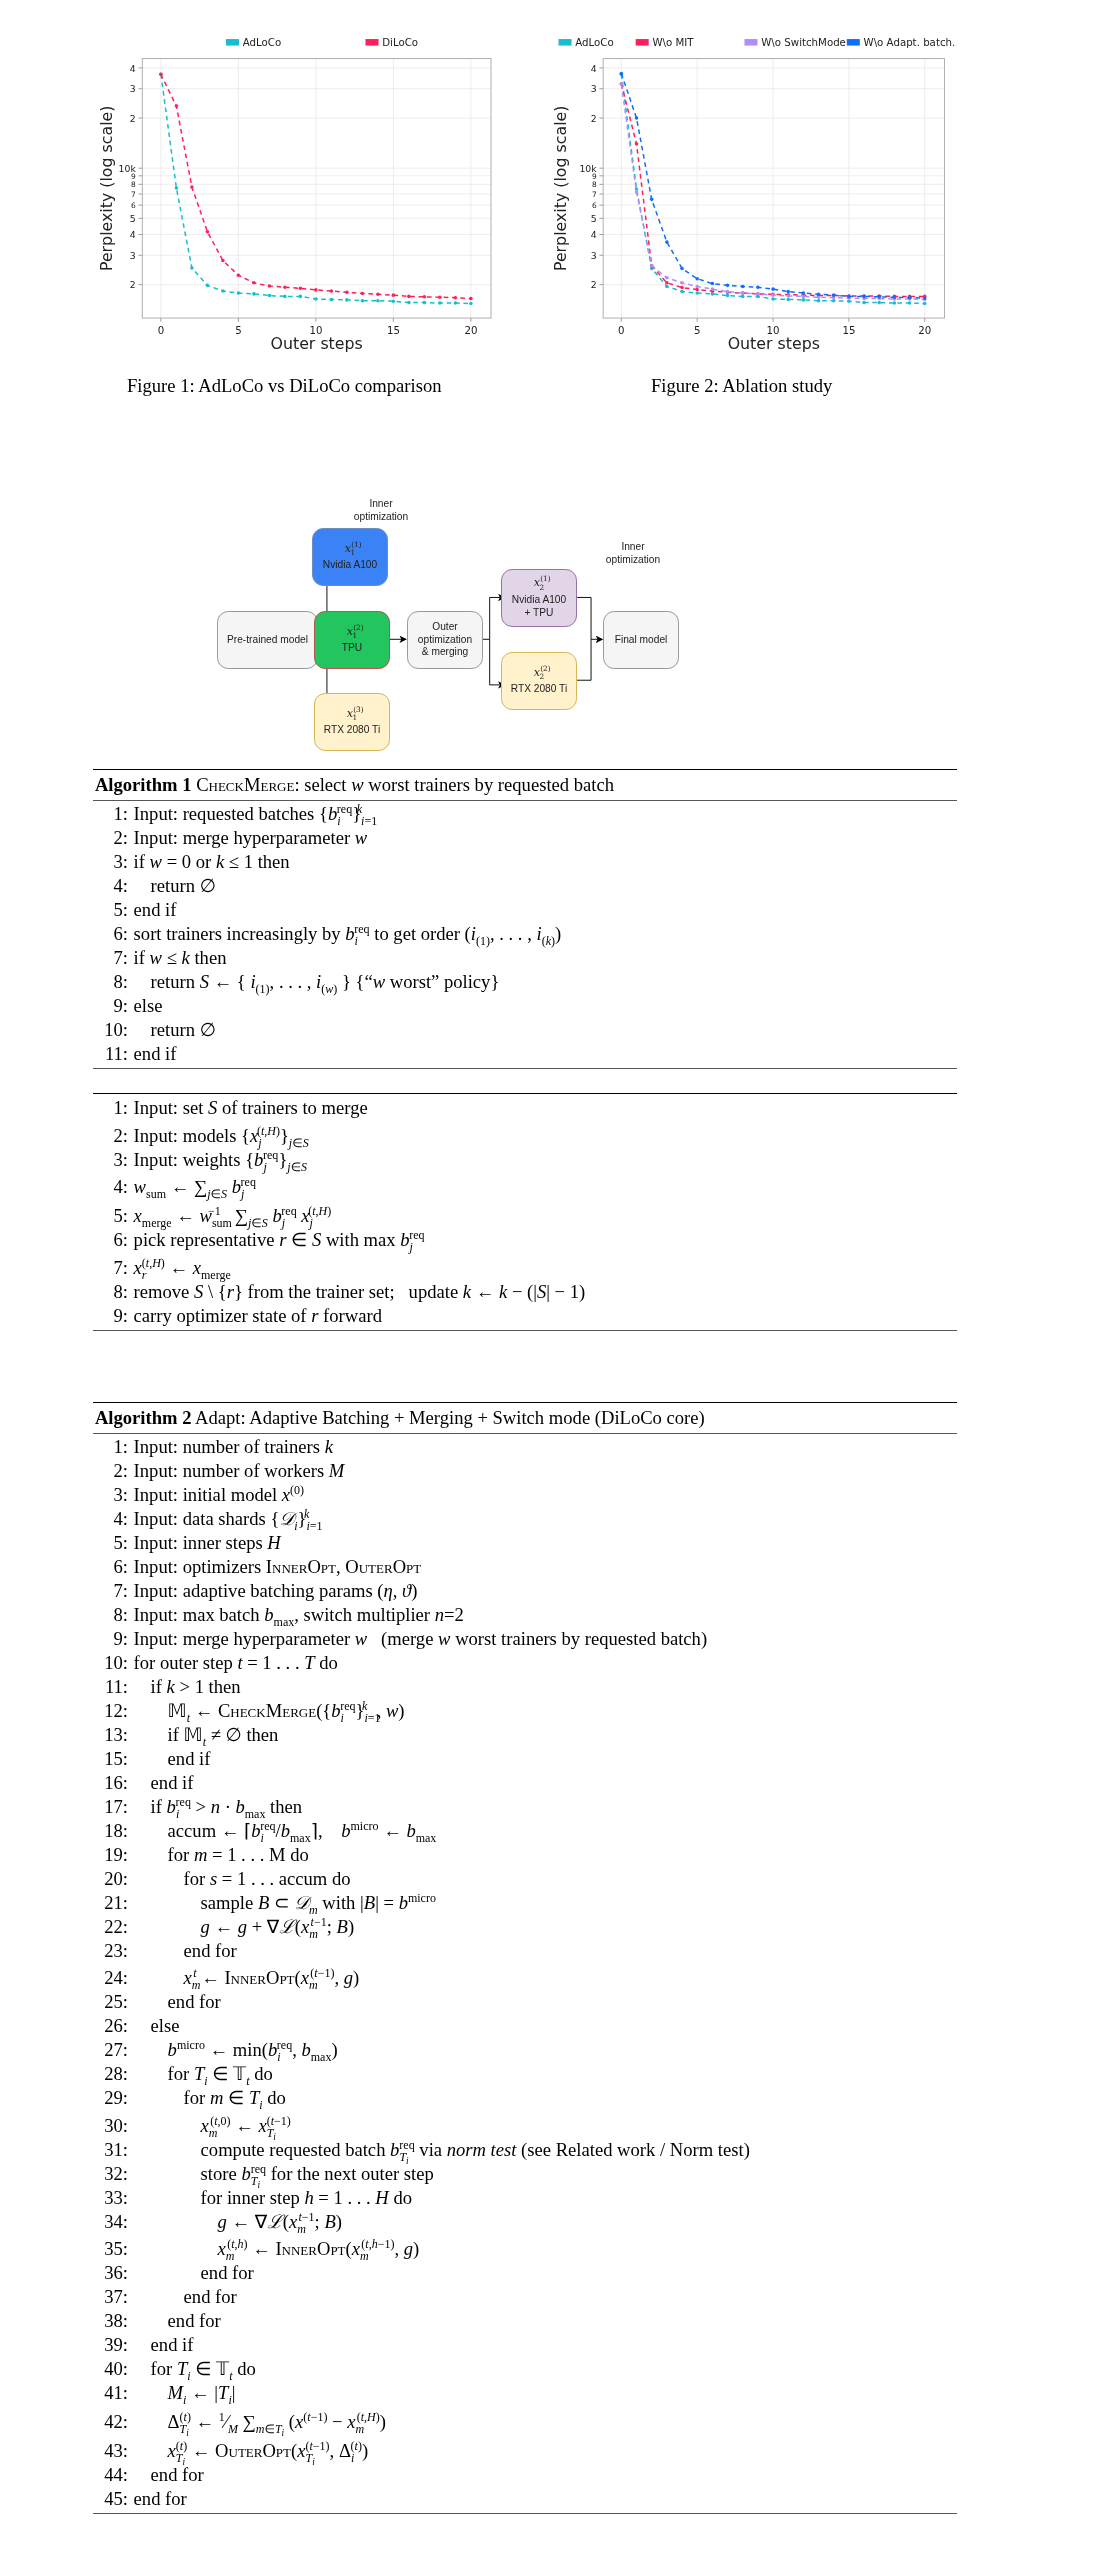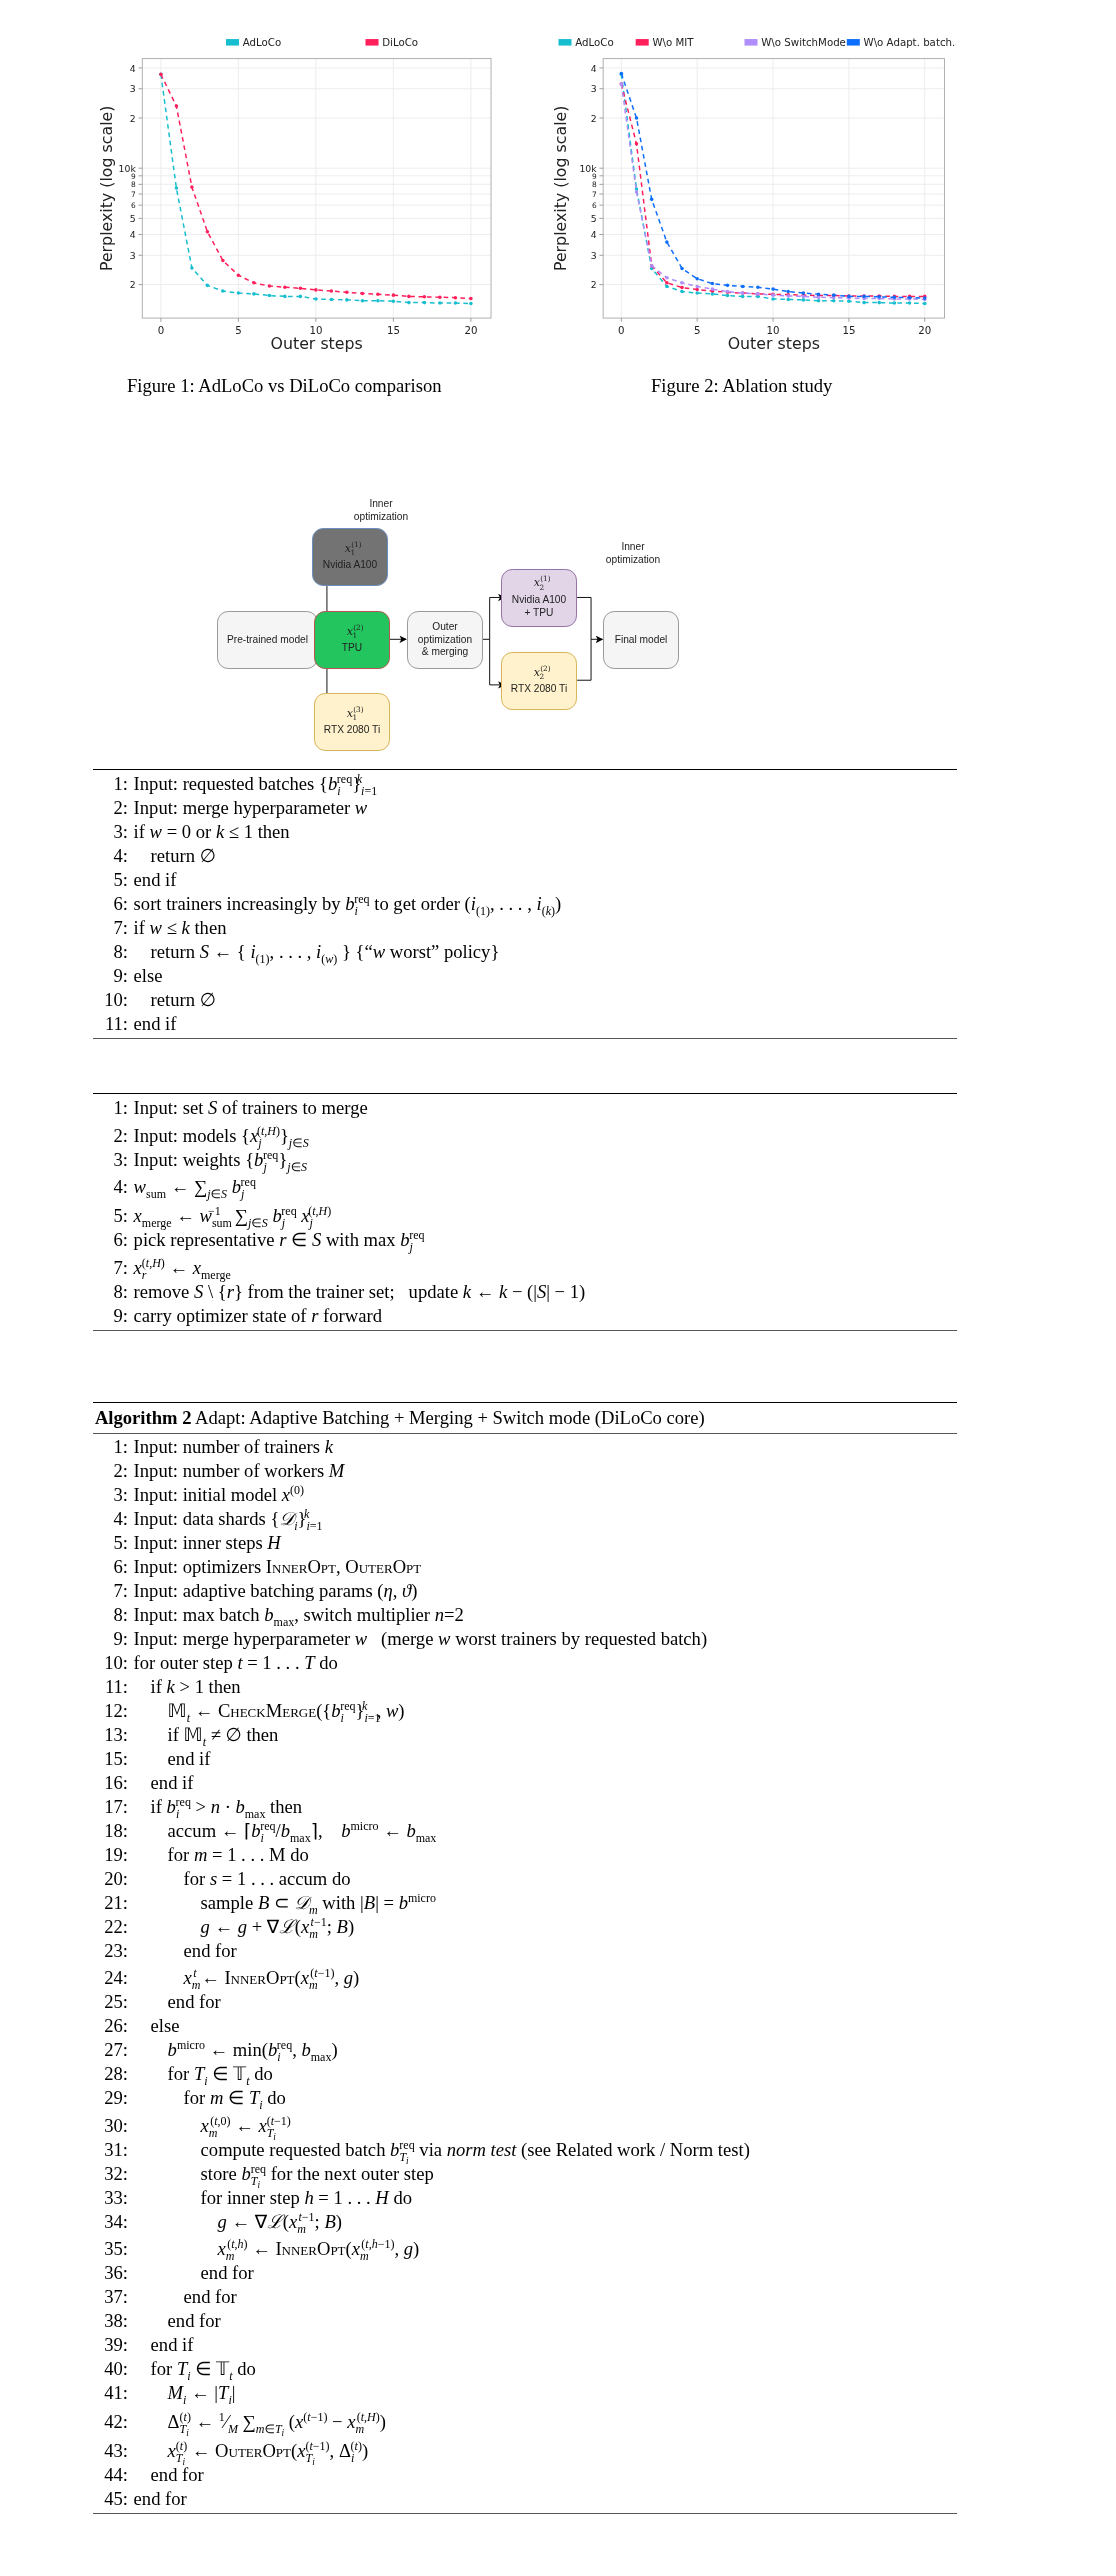--- a/index.html
+++ b/index.html
@@ -350,21 +350,21 @@
   </div>
   <div class="diag-label" style="left:596px;top:57px;width:74px;">
     <div>Inner</div>
       <div>optimization</div>
   </div>
 
   <div class="node" style="left:217px;top:127px;width:101px;height:58px;background:#f5f5f5;border:0.9px solid #999;">
     <span>Pre-trained model</span>
   </div>
 
-  <div class="node" style="left:311px;top:44px;width:74px;height:58px;left:312px;background:#737373;border:0.9px solid #6c8ebf;width:76px;">
+  <div class="node" style="left:311px;top:44px;width:74px;height:58px;left:312px;background:#3b82f6;border:0.9px solid #6c8ebf;width:76px;">
     <span class="math"><span>x</span><sup>(1)</sup><sub style="margin-left:-11.2px;">1</sub></span>
     <span>Nvidia A100</span>
   </div>
   <div class="node" style="left:314px;top:127px;width:76px;height:58px;background:#22c55e;border:0.9px solid #b85450;">
     <span class="math"><span>x</span><sup>(2)</sup><sub style="margin-left:-11.2px;">1</sub></span>
     <span>TPU</span>
   </div>
   <div class="node" style="left:314px;top:209px;width:76px;height:58px;background:#fff2cc;border:0.9px solid #d6b656;">
     <span class="math"><span>x</span><sup>(3)</sup><sub style="margin-left:-11.2px;">1</sub></span>
     <span>RTX 2080 Ti</span>
@@ -385,20 +385,23 @@
     <span>RTX 2080 Ti</span>
   </div>
 
   <div class="node" style="left:603px;top:127px;width:76px;height:58px;background:#f5f5f5;border:0.9px solid #999;">
     <span>Final model</span>
   </div>
 </div>
 
 <div class="algo" style="top:769px;">
   <div class="top-rule"></div>
+  <div class="title">
+    <b>Algorithm 1</b> <span class="sc">CheckMerge</span><span>: select </span><span class="m">w</span><span> worst trainers by requested batch</span>
+  </div>
   <div class="lines">
     <div class="line">
         <span class="lnum">1:</span>
         <span class="lbody"><span class="kw">Input:</span> requested batches {<span class="m">b</span><sub class="m">i</sub><sup style="margin-left:-3.7px">req</sup>}<sub class="m">i</sub><sub>=1</sub><sup class="m" style="margin-left:-20.5px">k</sup></span>
       </div>
     <div class="line">
         <span class="lnum">2:</span>
         <span class="lbody"><span class="kw">Input:</span> merge hyperparameter <span class="m">w</span></span>
       </div>
     <div class="line">

